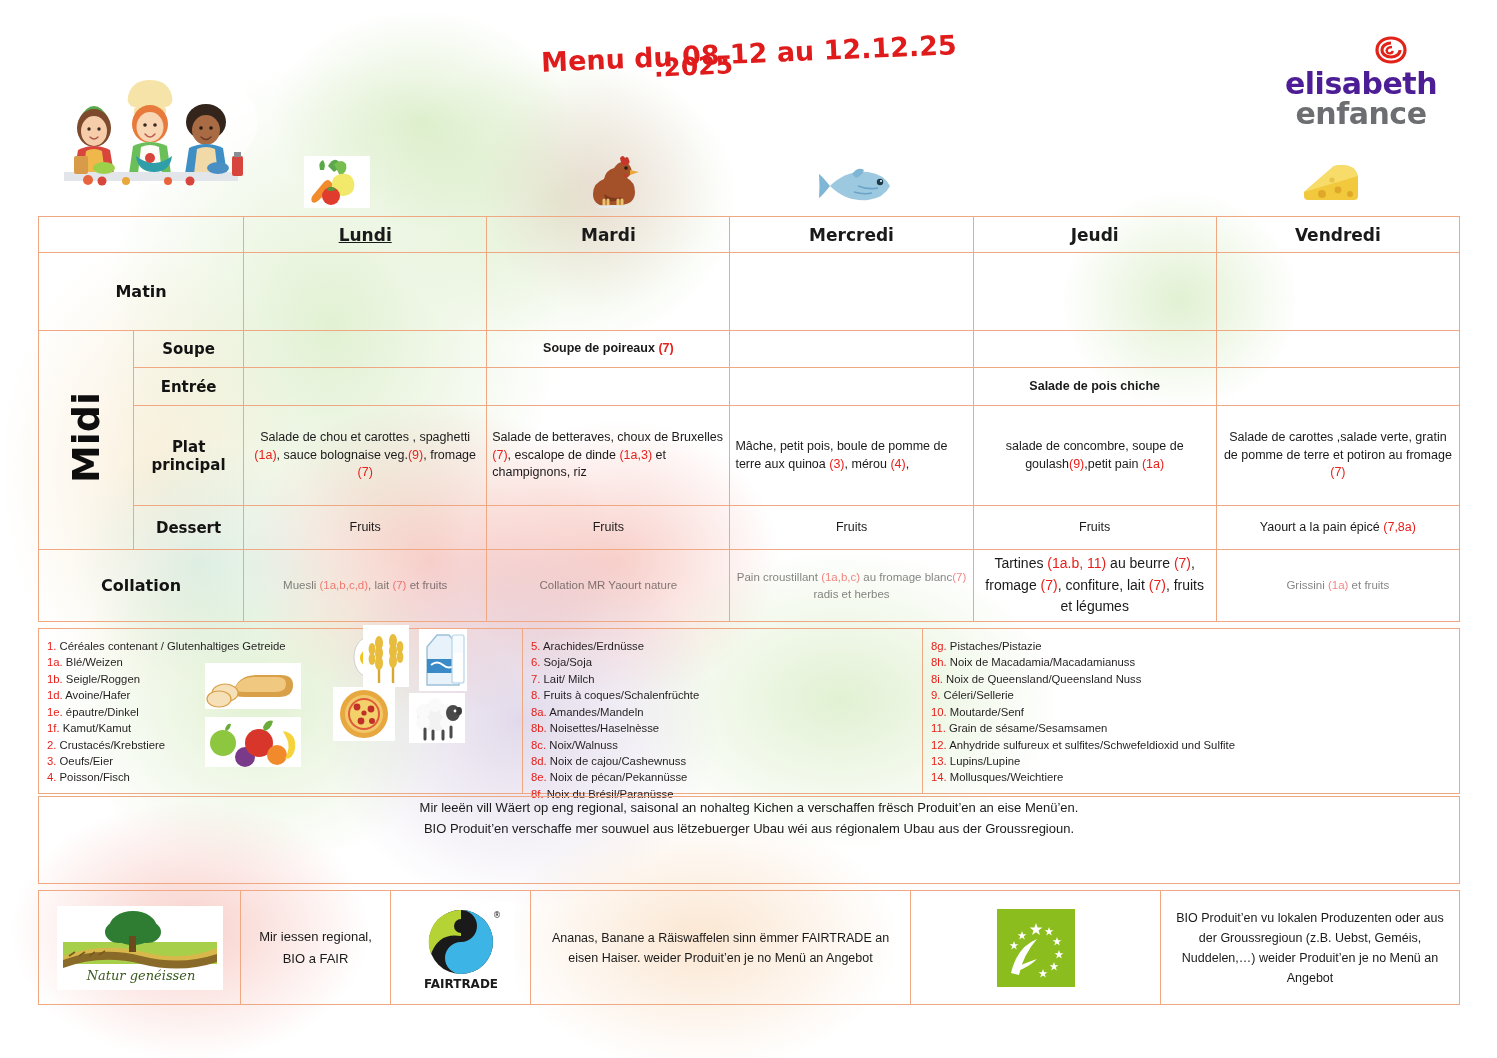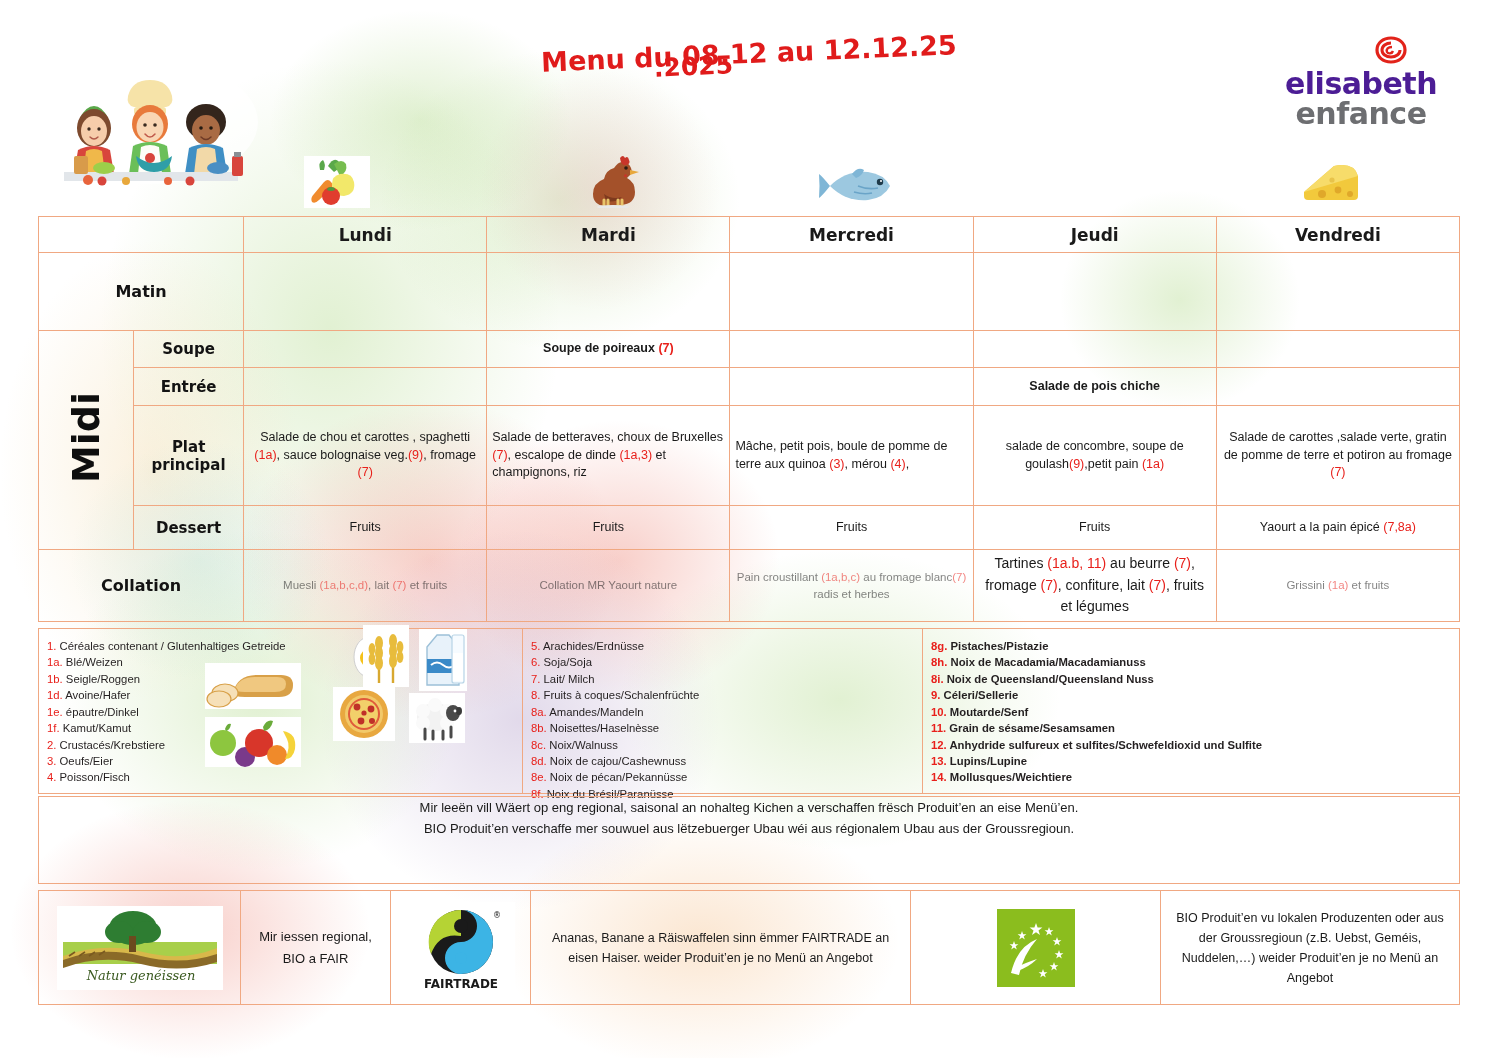--- a/index.html
+++ b/index.html
@@ -61,21 +61,21 @@
   .col-day { width:243px; }
 
   th.day {
     height:36px;
     font-size:17px;
     font-weight:bold;
     color:#1a1a1a;
     text-align:center;
     font-family:"DejaVu Sans", sans-serif;
   }
-  th.d-lundi   { background:#fce3c8; }
+  th.d-lundi   { background:#fce3c8;text-decoration:underline; }
   th.d-mardi   { background:#d3e1f0; }
   th.d-mercredi{ background:#e0ecd4; }
   th.d-jeudi   { background:#fbe8f6; }
   th.d-vendredi{ background:#fbdcc6; }
   th.corner    { background:transparent; }
 
   td.rowlabel {
     font-weight:bold;
     font-size:15px;
     text-align:center;
@@ -127,21 +127,21 @@
     display:flex;
   }
   .legend-col {
     position:relative;
     padding:9px 0 0 8px;
     border-right:1px solid #f0a882;
   }
   .legend-col:last-child { border-right:none; }
   .lc1 { width:484px; }
   .lc2 { width:400px; }
-  .lc3 { width:536px;font-weight:bold; }
+  .lc3 { width:536px; }
   .legend-col ul { list-style:none; margin:0; padding:0; }
   .legend-col li {
     font-size:11.3px;
     line-height:1.455;
     color:#231f20;
     white-space:nowrap;
   }
   .legend-col li .num { color:#e8201b; }
   .legend-art { position:absolute; }
 

